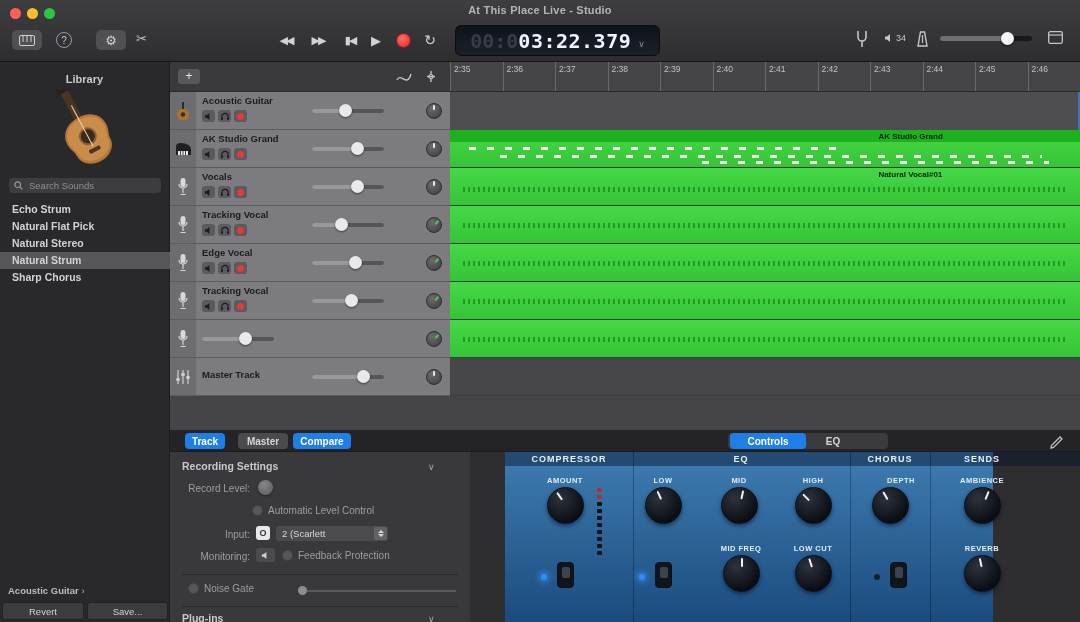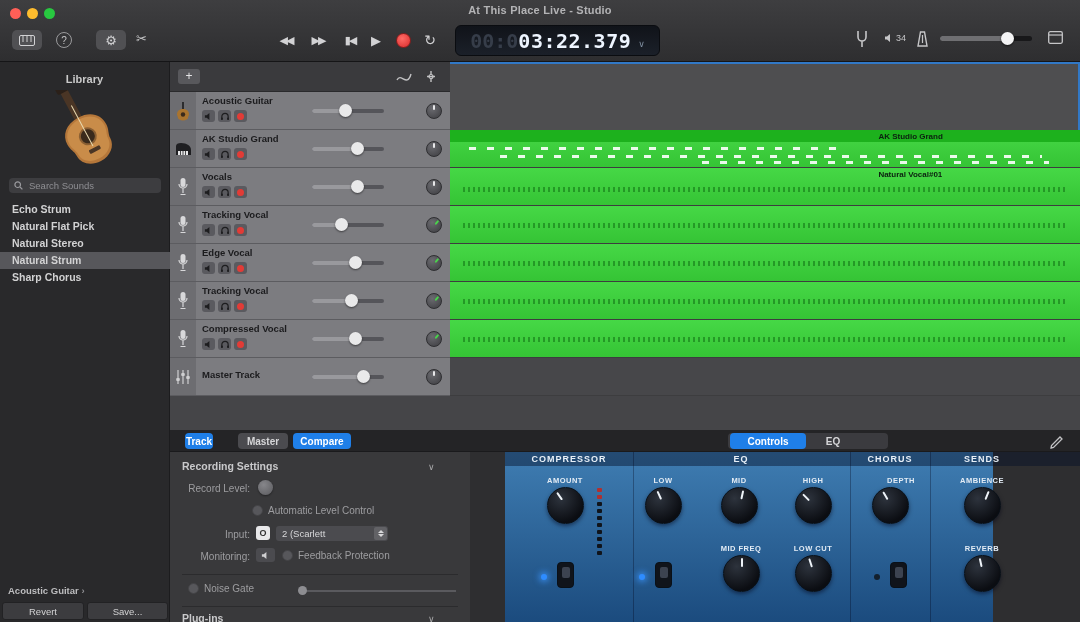--- a/index.html
+++ b/index.html
@@ -258,20 +258,34 @@
       <div id="add-track">+</div>
       <svg class="abs" style="left:226px;top:8px;" width="16" height="13" viewBox="0 0 16 13">
         <path d="M1 10c4-8 10 8 14-6" stroke="#c2c2c4" stroke-width="1.4" fill="none"></path>
       </svg>
       <svg class="abs" style="left:254px;top:8px;" width="14" height="13" viewBox="0 0 14 13">
         <path d="M7 1v4M7 8v4M3 6.5h8" stroke="#c2c2c4" stroke-width="1.4"></path>
         <circle cx="7" cy="6.5" r="2" fill="none" stroke="#c2c2c4" stroke-width="1.2"></circle>
       </svg>
     </div>
 
+    <div id="ruler">
+      <div class="tick">2:35</div>
+      <div class="tick">2:36</div>
+      <div class="tick">2:37</div>
+      <div class="tick">2:38</div>
+      <div class="tick">2:39</div>
+      <div class="tick">2:40</div>
+      <div class="tick">2:41</div>
+      <div class="tick">2:42</div>
+      <div class="tick">2:43</div>
+      <div class="tick">2:44</div>
+      <div class="tick">2:45</div>
+      <div class="tick">2:46</div>
+    </div>
 
     <div class="trow" style="top:30px;">
       <div class="ticon">
         <svg width="14" height="20" viewBox="0 0 14 20">
             <rect x="6" y="1" width="2" height="8" fill="#2c2c2e"></rect>
         <path d="M7 8c4 0 6 2.4 6 5.2 0 1.6-.9 2.2-.9 3.4 0 1.6-2.1 2.9-5.1 2.9s-5.1-1.3-5.1-2.9c0-1.2-.9-1.8-.9-3.4C1 10.4 3 8 7 8z" fill="#a9742f"></path>
         <circle cx="7" cy="13.5" r="2.2" fill="#3a2a1c"></circle>
           </svg>
       </div>
       <div class="tmain">
@@ -483,40 +497,20 @@
           <i style="transform:rotate(40deg);transform-origin:1px 7px;"></i>
         </div>
     </div>
 
     <div class="trow" style="top:258px;">
       <div class="ticon">
         <svg width="10" height="19" viewBox="0 0 10 19">
             <rect x="2.5" y="1" width="5" height="9" rx="2.5" fill="#d8d8da"></rect>
             <path d="M1 7a4 4 0 0 0 8 0M5 11v5M2.5 17.5h5" stroke="#d8d8da" stroke-width="1.2" fill="none"></path>
           </svg>
-      </div>
-      <div class="tmain">
-        <div class="tname">Compressed Vocal</div>
-        <div class="tbtns">
-          <span class="tb">
-              <svg width="9" height="9" viewBox="0 0 10 10">
-                <path d="M1 3.5h2L6 1v8L3 6.5H1z" fill="#1d1d1f"></path>
-              </svg>
-            </span>
-          <span class="tb">
-              <svg width="10" height="9" viewBox="0 0 10 10">
-                <path d="M1.5 8V5a3.5 3.5 0 0 1 7 0v3" stroke="#1d1d1f" fill="none" stroke-width="1.3"></path>
-                <rect x="0.6" y="6" width="2" height="3" rx="1" fill="#1d1d1f"></rect>
-                <rect x="7.4" y="6" width="2" height="3" rx="1" fill="#1d1d1f"></rect>
-              </svg>
-            </span>
-          <span class="tb rec">
-              <i></i>
-            </span>
-        </div>
       </div>
       <div class="tslider">
           <span class="fill" style="width:55%;"></span>
           <span class="thumb" style="left:51%;"></span>
         </div>
       <div class="tknob green">
           <i style="transform:rotate(40deg);transform-origin:1px 7px;"></i>
         </div>
     </div>
 
@@ -568,21 +562,21 @@
     <div class="lane lane-green" style="top:258px;">
       <div class="wave" style="top:17px;"></div>
     </div>
 
     <div class="lane grid" style="top:296px;background:#47474a;"></div>
 
     <div id="lane-fill" class="grid"></div>
   </div>
 
   <div id="tabbar">
-    <div class="pill" style="left:15px;width:28px;background:#1f7fe8;">Track</div>
+    <div class="pill" style="left:15px;width:40px;background:#1f7fe8;">Track</div>
     <div class="pill dark" style="left:68px;width:50px;">Master</div>
     <div class="pill" style="left:123px;width:58px;background:#1f7fe8;">Compare</div>
     <div id="seg-back"></div>
     <div class="pill" style="left:560px;width:76px;background:#1f7fe8;">Controls</div>
     <div class="pill dark" style="left:640px;width:46px;background:transparent;">EQ</div>
     <svg class="abs" style="left:880px;top:6px;" width="13" height="13" viewBox="0 0 13 13">
       <path d="M1 12l2.5-.5L12 3 10 1 1.5 9.5z" fill="none" stroke="#c2c2c4" stroke-width="1.3"></path>
     </svg>
   </div>
 

